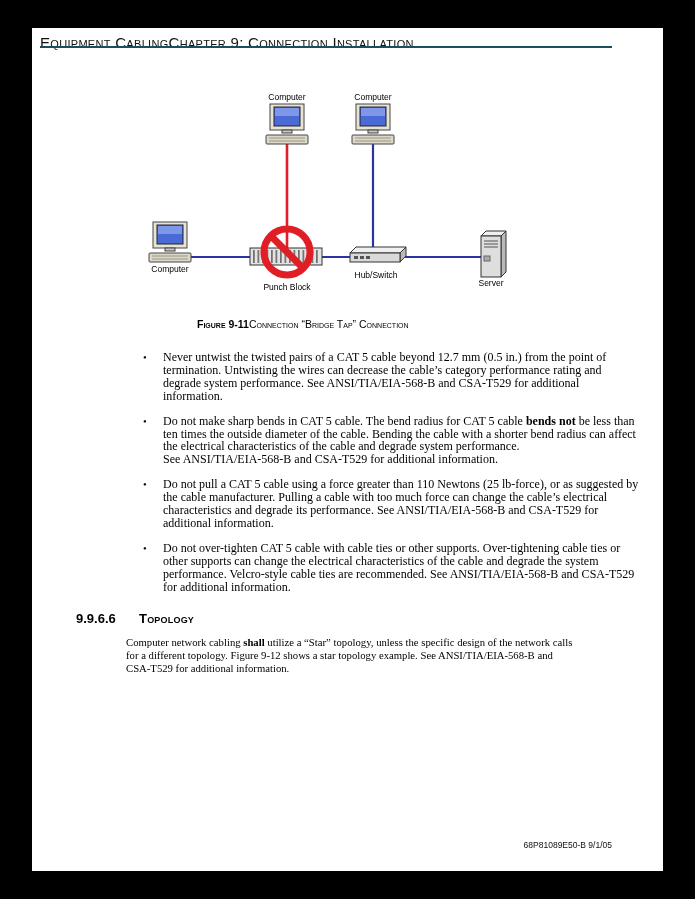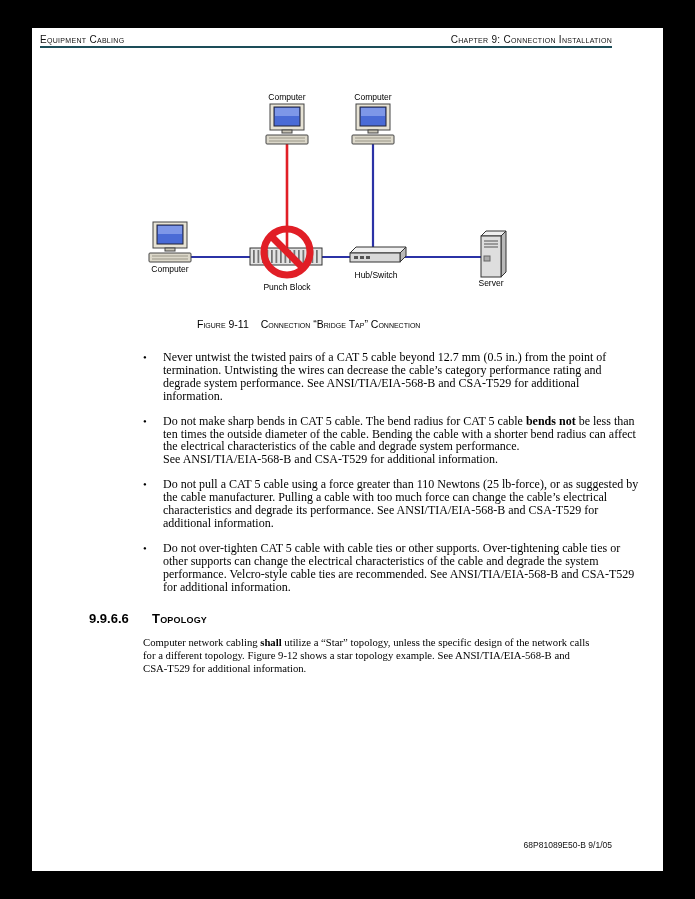--- a/index.html
+++ b/index.html
@@ -1,38 +1,38 @@
 <!DOCTYPE html>
 <html><head>
 <meta charset="utf-8">
 <style>
   *{margin:0;padding:0;box-sizing:border-box}
   html,body{background:#000}
   body{width:695px;height:899px;font-family:"Liberation Serif",serif;color:#000}
   .frame{position:relative;width:695px;height:899px;background:#000;overflow:hidden}
   .sheet{position:absolute;left:32px;top:28px;width:631px;height:843px;background:#fff}
-  .header{position:absolute;left:8px;top:6px;width:572px;display:flex;justify-content:space-between;
-          font-family:"Liberation Sans",sans-serif;font-variant:small-caps;font-size:10px;
+  .header{position:absolute;left:8px;top:6px;width:572px;display:flex;justify-content:flex-start;
+          font-family:"Liberation Sans",sans-serif;font-variant:small-caps;font-size:15px;
           letter-spacing:.3px;color:#111}
   .rule{position:absolute;left:8px;top:18px;width:572px;height:2px;background:#1d4e59}
   .diagram{position:absolute;left:68px;top:60px}
   .dlabel{font-family:"Liberation Sans",sans-serif;font-size:8.5px;fill:#000}
   .caption{position:absolute;left:165px;top:290px;font-family:"Liberation Sans",sans-serif;
            font-variant:small-caps;font-size:10.5px;white-space:nowrap}
-  .cap-label{font-weight:normal;margin-right:12px}
+  .cap-label{font-weight:bold;margin-right:0}
   .bullets{position:absolute;left:111px;top:323px;width:520px}
   .bullet{display:flex;margin-bottom:12px}
   .bullet-marker{width:20px;flex:none;font-size:10.7px;line-height:12.9px}
   .bullet-text{white-space:pre-wrap;font-size:12px;line-height:12.9px}
   .b{font-weight:bold}
-  .section-head{position:absolute;left:57px;top:583px;font-family:"Liberation Sans",sans-serif;
+  .section-head{position:absolute;left:44px;top:583px;font-family:"Liberation Sans",sans-serif;
                 font-weight:bold;font-size:13px}
   .sec-num{display:inline-block;width:63px}
   .sec-title{font-variant:small-caps;letter-spacing:.2px}
-  .para{position:absolute;left:111px;top:608px;width:520px;white-space:pre-wrap;
+  .para{position:absolute;left:94px;top:608px;width:520px;white-space:pre-wrap;
         font-size:10.7px;line-height:12.9px}
   .footer-left{position:absolute;left:8px;top:852px;font-family:"Liberation Sans",sans-serif;
                font-weight:bold;font-size:11px}
   .footer-right{position:absolute;right:51px;top:812px;font-family:"Liberation Sans",sans-serif;
                 font-size:8.5px;color:#111}
   .ft-date{}
 </style>
 </head>
 <body>
 

